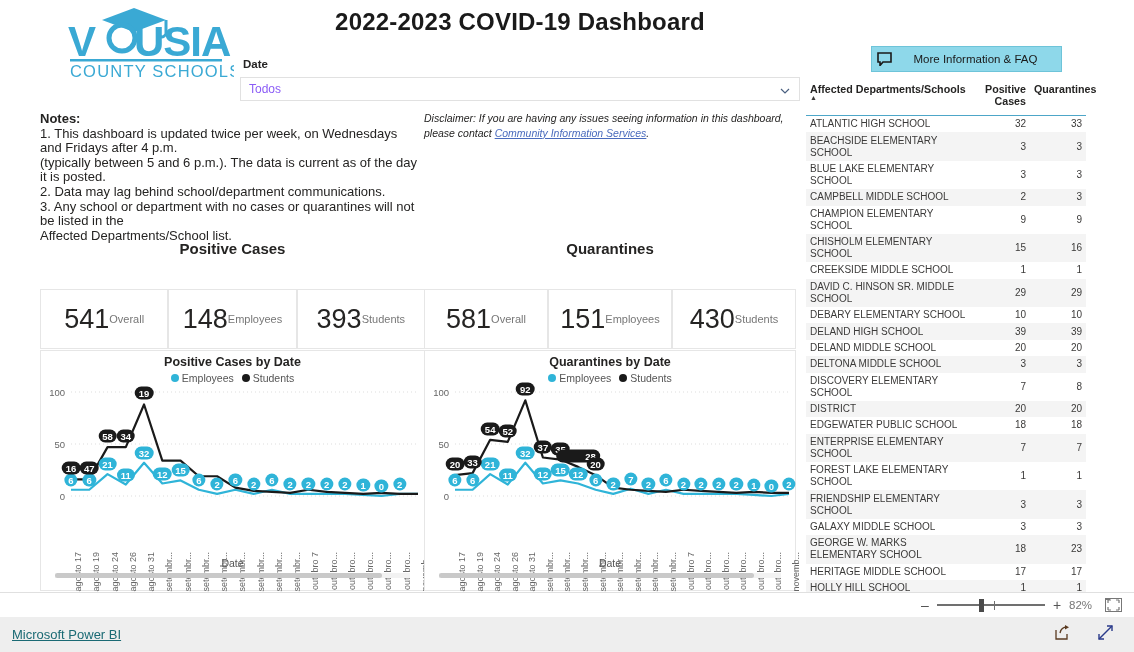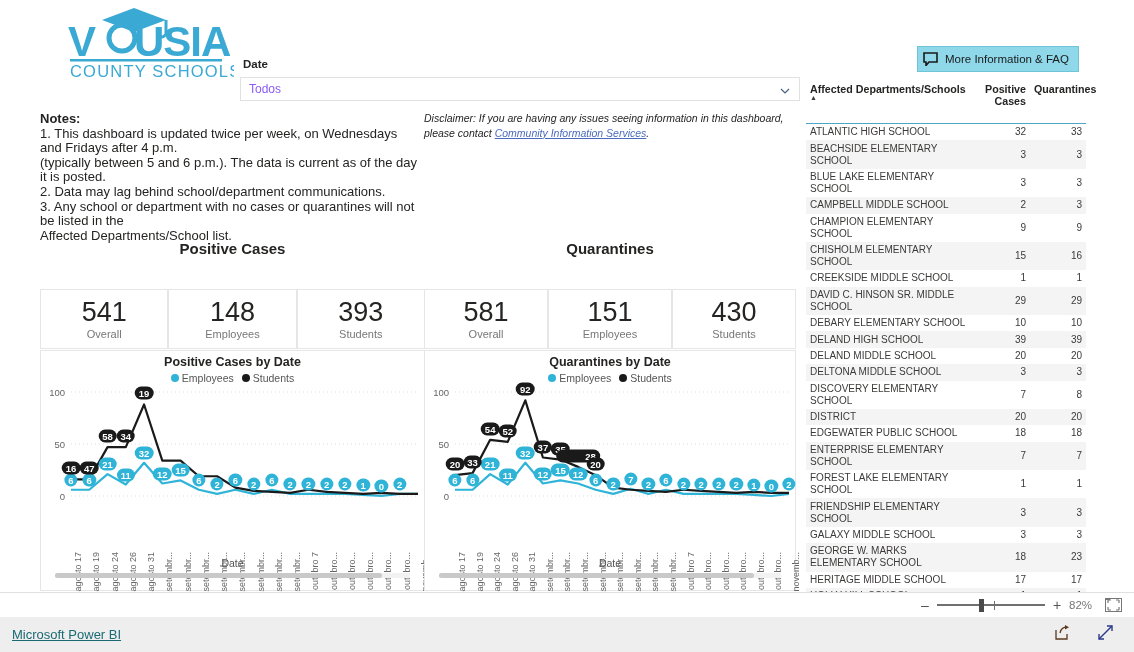--- a/index.html
+++ b/index.html
@@ -16,23 +16,23 @@
   .logo { position:absolute; left:62px; top:4px; width:172px; height:78px; }
   .logo svg { display:block; }
 
   .dash-title {
     position:absolute; left:240px; top:8px; width:560px;
     text-align:center; font-size:24px; font-weight:bold; color:#1a1a1a;
     letter-spacing:0.2px;
   }
 
   .faq-btn {
-    position:absolute; left:871px; top:46px; width:162px; height:26px;
+    position:absolute; left:871px; top:46px; width:191px; height:26px;
     background:#8ed8ea; border:1px solid #6ec4d9;
-    display:flex; align-items:center; cursor:pointer;margin-left:46px;
+    display:flex; align-items:center; cursor:pointer;
   }
   .faq-icon { width:24px; display:flex; align-items:center; justify-content:center; }
   .faq-label { flex:1; text-align:center; font-size:11.5px; color:#1a1a1a; padding-right:6px;}
 
   
   .date-label {
     position:absolute; left:243px; top:58px;
     font-size:11.5px; font-weight:bold; color:#252423;
   }
   .date-slicer {
@@ -55,21 +55,21 @@
     font-size:10.5px; font-style:italic; color:#252423; line-height:14.6px;
   }
   .disclaimer a { color:#4a6bbd; font-style:italic; }
   .tbl {
     position:absolute; left:806px; top:80px; width:1082px; height:512px;
     background:#fff; overflow:hidden;
   }
   table.grid { border-collapse:collapse; width:280px; table-layout:fixed; }
   table.grid th {
     font-size:10.7px; font-weight:bold; color:#252423;
-    text-align:left; vertical-align:top; padding:3px 4px 16px 4px;
+    text-align:left; vertical-align:top; padding:3px 4px 8px 4px;
     border-bottom:1px solid #4da6c8;
   }
   table.grid th.num { text-align:right; }
   table.grid td {
     font-size:10px; color:#3b3a39; padding:2.2px 4px;
     white-space:normal; line-height:12px;
   }
   table.grid td.num { text-align:right; }
   table.grid tr.alt td { background:#f4f4f4; }
   .sort-caret { font-size:7px; color:#3b3a39; display:block; line-height:6px;}
@@ -85,21 +85,21 @@
 
   
   .sec-title {
     position:absolute; font-size:15px; font-weight:bold; color:#252423; text-align:center;
   }
 
   
   .kpi-row { position:absolute; display:flex; height:60px; }
   .kpi {
     flex:1; border:1px solid #e6e6e6; background:#fff;
-    display:flex; flex-direction:column; align-items:center; justify-content:center;
+    display:flex; flex-direction:row; align-items:center; justify-content:center;
   }
   .kpi .v { font-size:27px; color:#252423; line-height:29px; font-weight:350; }
   .kpi .l { font-size:11px; color:#777; line-height:14px; }
 
   
   .chart-panel { position:absolute; background:#fff; border:1px solid #e6e6e6; }
   .chart-title {
     text-align:center; font-size:12.5px; font-weight:bold; color:#252423;
     margin-top:4px;
   }
@@ -178,20 +178,21 @@
       <path d="M40 16 L72 4 L104 16 L72 28 Z" fill="#3aa9d4"></path>
       <path d="M104 16 L104 30 Q 100 36 96 30" fill="none" stroke="#3aa9d4" stroke-width="3"></path>
       <circle cx="60" cy="34" r="13" fill="none" stroke="#3aa9d4" stroke-width="5"></circle>
       <text x="6" y="52" font-family="'Liberation Sans',sans-serif" font-size="42" font-weight="bold" fill="#3aa9d4" letter-spacing="-1">V</text>
       <text x="72" y="52" font-family="'Liberation Sans',sans-serif" font-size="42" font-weight="bold" fill="#3aa9d4" letter-spacing="-1">USIA</text>
       <rect x="8" y="55" width="152" height="2.5" fill="#3aa9d4"></rect>
       <text x="8" y="73" font-family="'Liberation Sans',sans-serif" font-size="16.5" fill="#3aa9d4" letter-spacing="1.2">COUNTY SCHOOLS</text>
     </svg>
   </div>
 
+  <div class="dash-title">2022-2023 COVID-19 Dashboard</div>
 
   <div class="faq-btn">
     <span class="faq-icon">
       <svg width="15" height="14" viewBox="0 0 15 14">
         <path d="M1 1 H14 V10 H6 L3 13.5 V10 H1 Z" fill="none" stroke="#1a1a1a" stroke-width="1.6"></path>
       </svg>
     </span>
     <span class="faq-label">More Information &amp; FAQ</span>
   </div>
 

